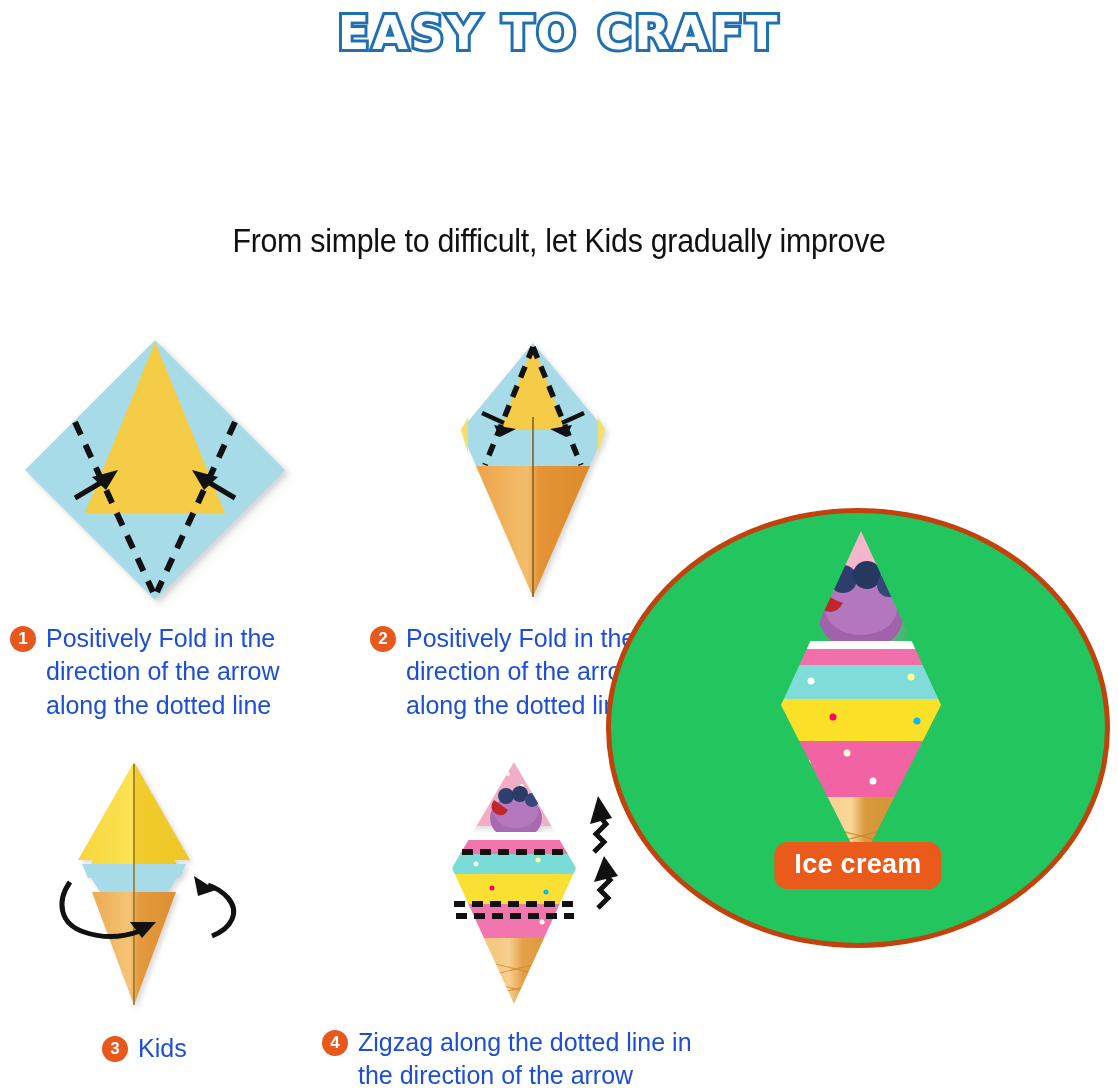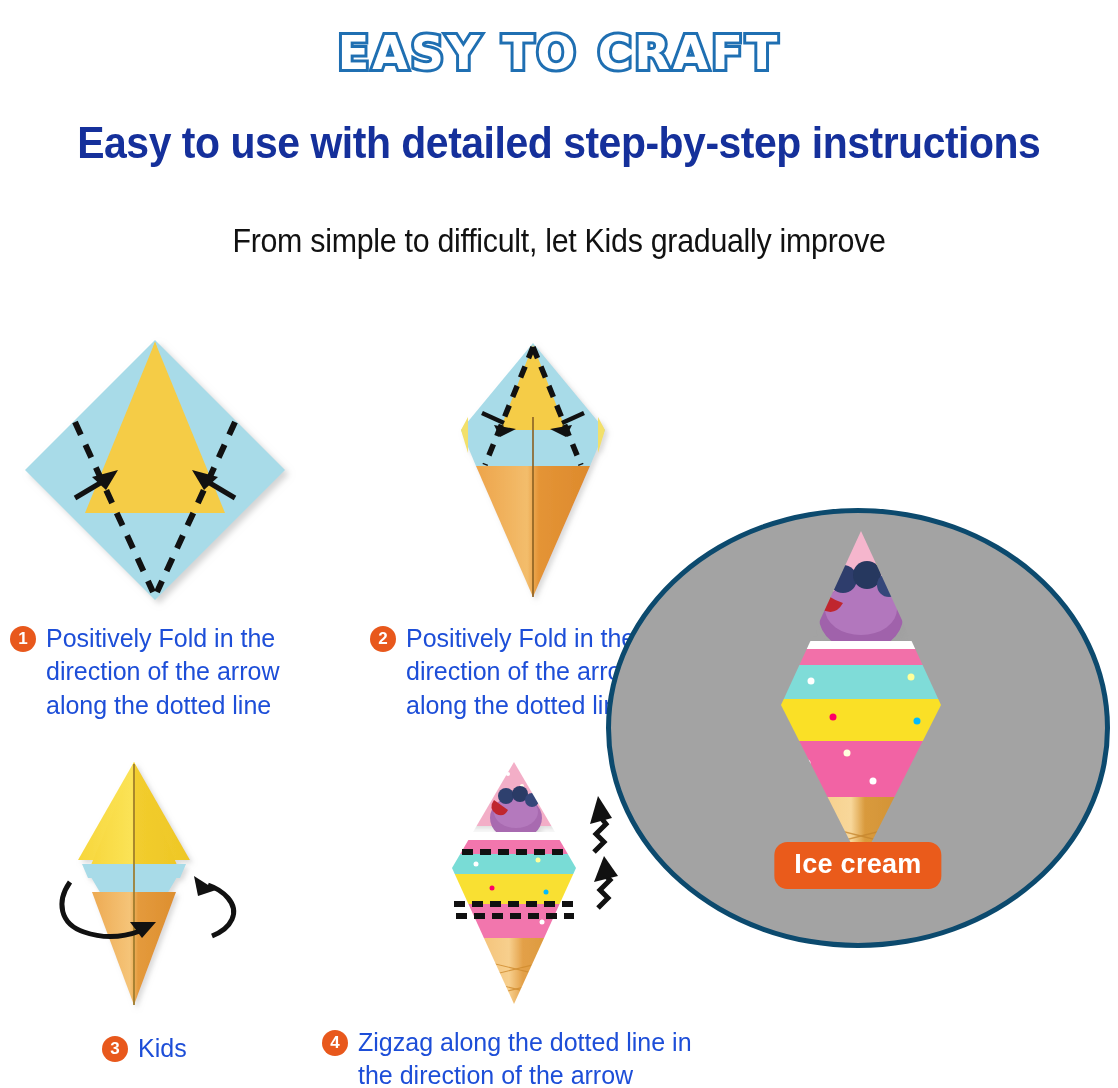--- a/index.html
+++ b/index.html
@@ -6,21 +6,21 @@
   body{
     width:1118px;height:1088px;
     background:#ffffff;
     font-family:"Liberation Sans", sans-serif;
     position:relative;
     overflow:hidden;
   }
   .page{position:relative;width:1118px;height:1088px;}
 
   
-  .title-wrap{position:absolute;top:6px;left:0;width:1118px;text-align:center;margin-top:20px;}
+  .title-wrap{position:absolute;top:6px;left:0;width:1118px;text-align:center;}
   .title{
     font-family:"DejaVu Sans", sans-serif;
     font-size:46px;font-weight:bold;letter-spacing:3px;
     color:#ffffff;
     -webkit-text-stroke:6px #1f6fb2;
     paint-order:stroke fill;
     text-shadow:0 0 0 #1f6fb2;
     display:inline-block;
   }
   .subtitle-wrap{position:absolute;top:118px;left:0;width:1118px;text-align:center;}
@@ -52,45 +52,42 @@
     white-space:pre-line;
   }
 
   
   .fig{position:absolute;}
   .fig svg{display:block;overflow:visible;}
 
   
   .result{
     position:absolute;left:606px;top:508px;width:504px;height:440px;
-    border:5px solid #0c4a6e;border-radius:50%;
-    background:#a3a3a3;
+    border:5px solid #c2410c;border-radius:50%;
+    background:#22c55e;
     box-sizing:border-box;
   }
   .result-inner{position:absolute;inset:0;overflow:visible;}
   .ice-label{
     position:absolute;left:50%;top:329px;transform:translateX(-50%);
     background:#ea5b1b;color:#ffffff;
     font-size:27px;font-weight:bold;
     padding:7px 20px 9px;border-radius:13px;
     font-family:"Liberation Sans", sans-serif;
     white-space:nowrap;letter-spacing:.3px;
     z-index:5;
   }
 </style>
 </head>
 <body>
 
 <div class="page">
 
   <div class="title-wrap">
     <span class="title">EASY TO CRAFT</span>
-  </div>
-  <div class="subtitle-wrap">
-    <span class="subtitle">Easy to use with detailed step-by-step instructions</span>
   </div>
   <div class="tagline-wrap">
     <span class="tagline">From simple to difficult, let Kids gradually improve</span>
   </div>
 
   <div class="fig" style="left:10px;top:330px;">
     <svg width="290" height="280" viewBox="0 0 290 280">
       <defs>
         <filter id="sh1" x="-20%" y="-20%" width="150%" height="150%">
           <feDropShadow dx="4" dy="4" stdDeviation="3" flood-color="#b0b0b0" flood-opacity="0.55"></feDropShadow>

